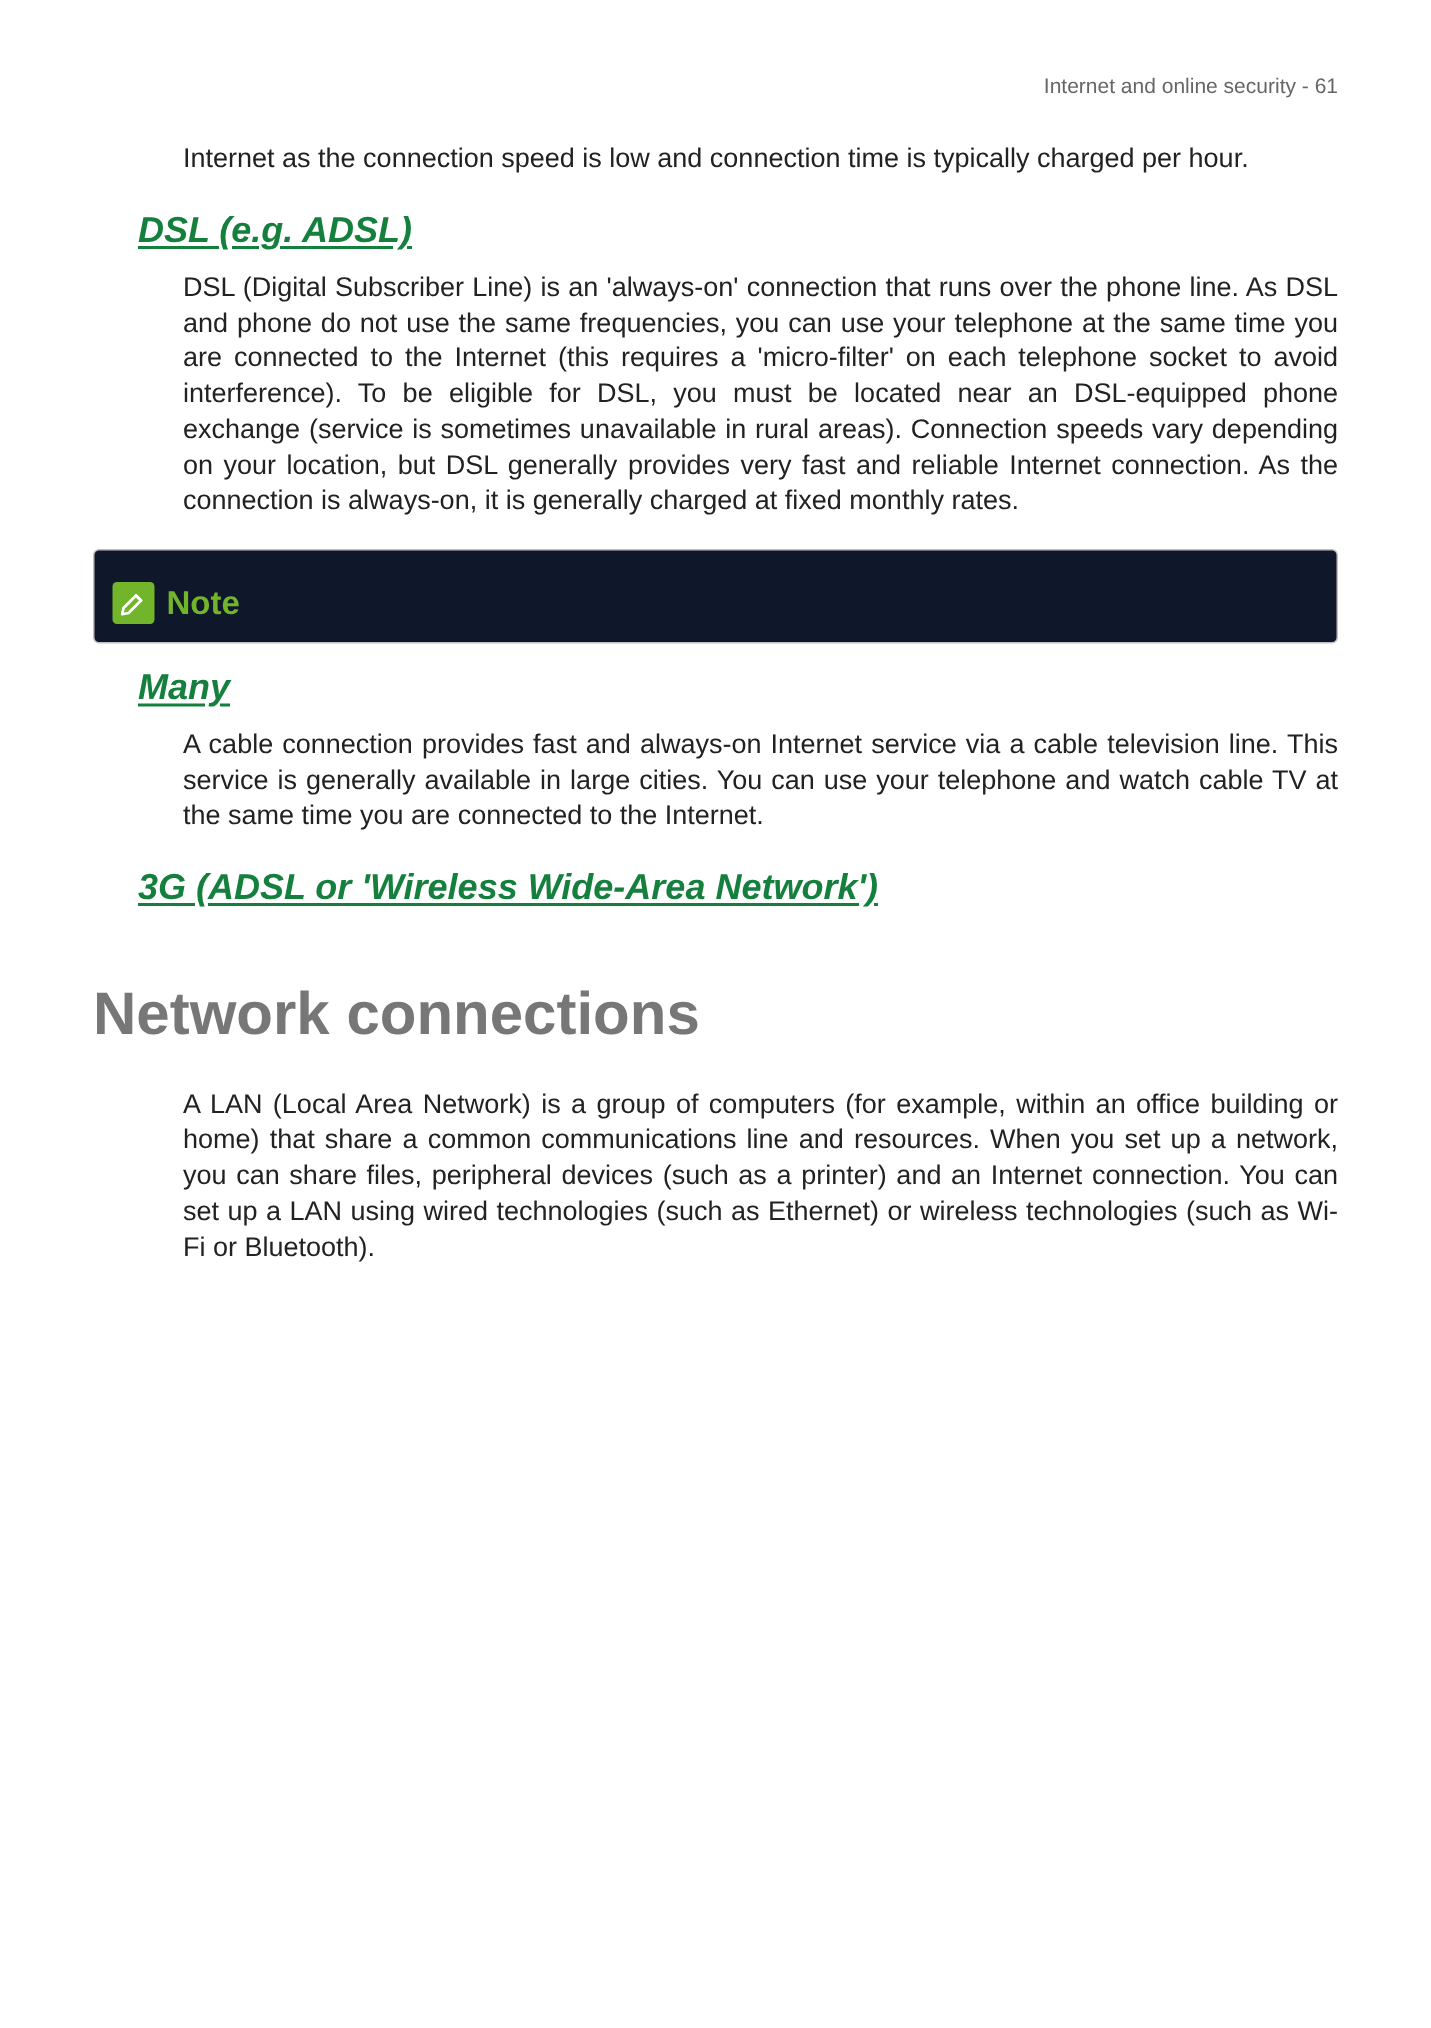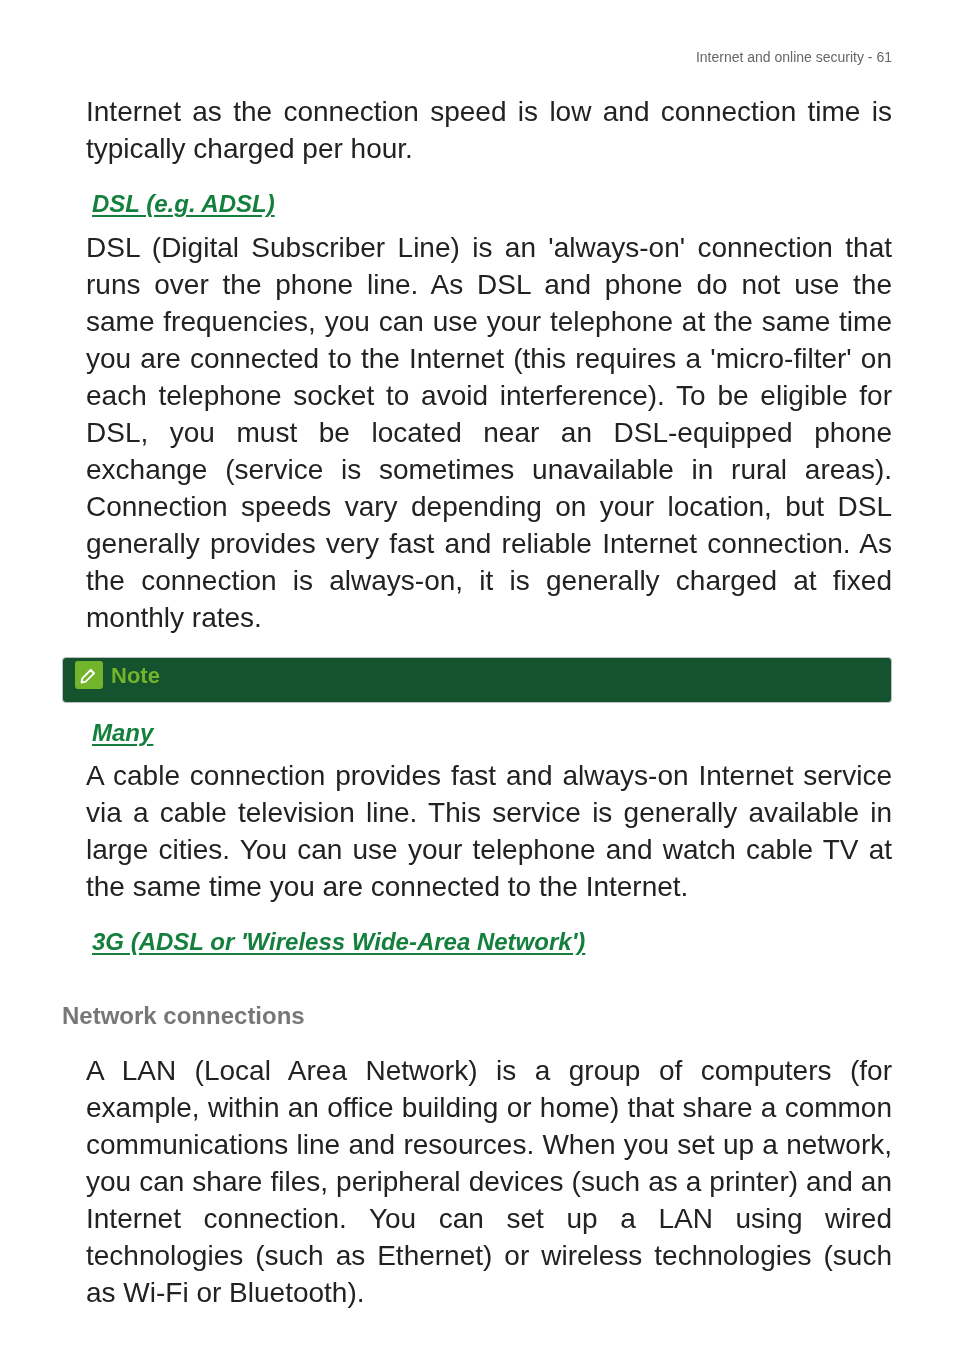--- a/index.html
+++ b/index.html
@@ -11,41 +11,41 @@
     padding: 48px 62px 60px 62px;
     line-height: 1.32;
   }
   .header-line {
     font-size: 14px;
     color: #666666;
     text-align: right;
     margin-bottom: 28px;
   }
   .body-text {
-    font-size: 28px;
+    font-size: 18px;
     text-align: justify;
-    margin-left: 24px;
+    margin-left: 60px;
     margin-bottom: 20px;
   }
   .sub-heading {
     font-size: 24px;
     font-style: italic;
     text-decoration: underline;
     text-underline-offset: 3px;
     margin-bottom: 10px;
     margin-top: 10px;
     color: #15803d;
     margin-left: 30px;
   }
   .note-box {
     border: 1px solid #bfbfbf;
     border-radius: 4px;
-    padding: 3px 12px 10px 12px;
+    padding: 20px 12px 10px 12px;
     margin: 6px 0 14px 0;
-    background: #14532d;
+    background: #0f172a;
   }
   .note-header {
     display: flex;
     align-items: center;
     gap: 8px;
     margin-bottom: 2px;
   }
   .note-icon-box {
     width: 28px;
     height: 28px;
@@ -62,21 +62,21 @@
     font-size: 22px;
   }
   .note-body {
     font-style: italic;
     color: #72b52a;
     font-size: 21.5px;
     text-align: justify;
     line-height: 1.3;
   }
   .section-heading {
-    font-size: 24px;
+    font-size: 40px;
     font-weight: bold;
     color: #777777;
     margin-top: 42px;
     margin-bottom: 22px;
   }
 </style>
 </head>
 <body>
 
 <div class="header-line">Internet and online security - 61</div>

